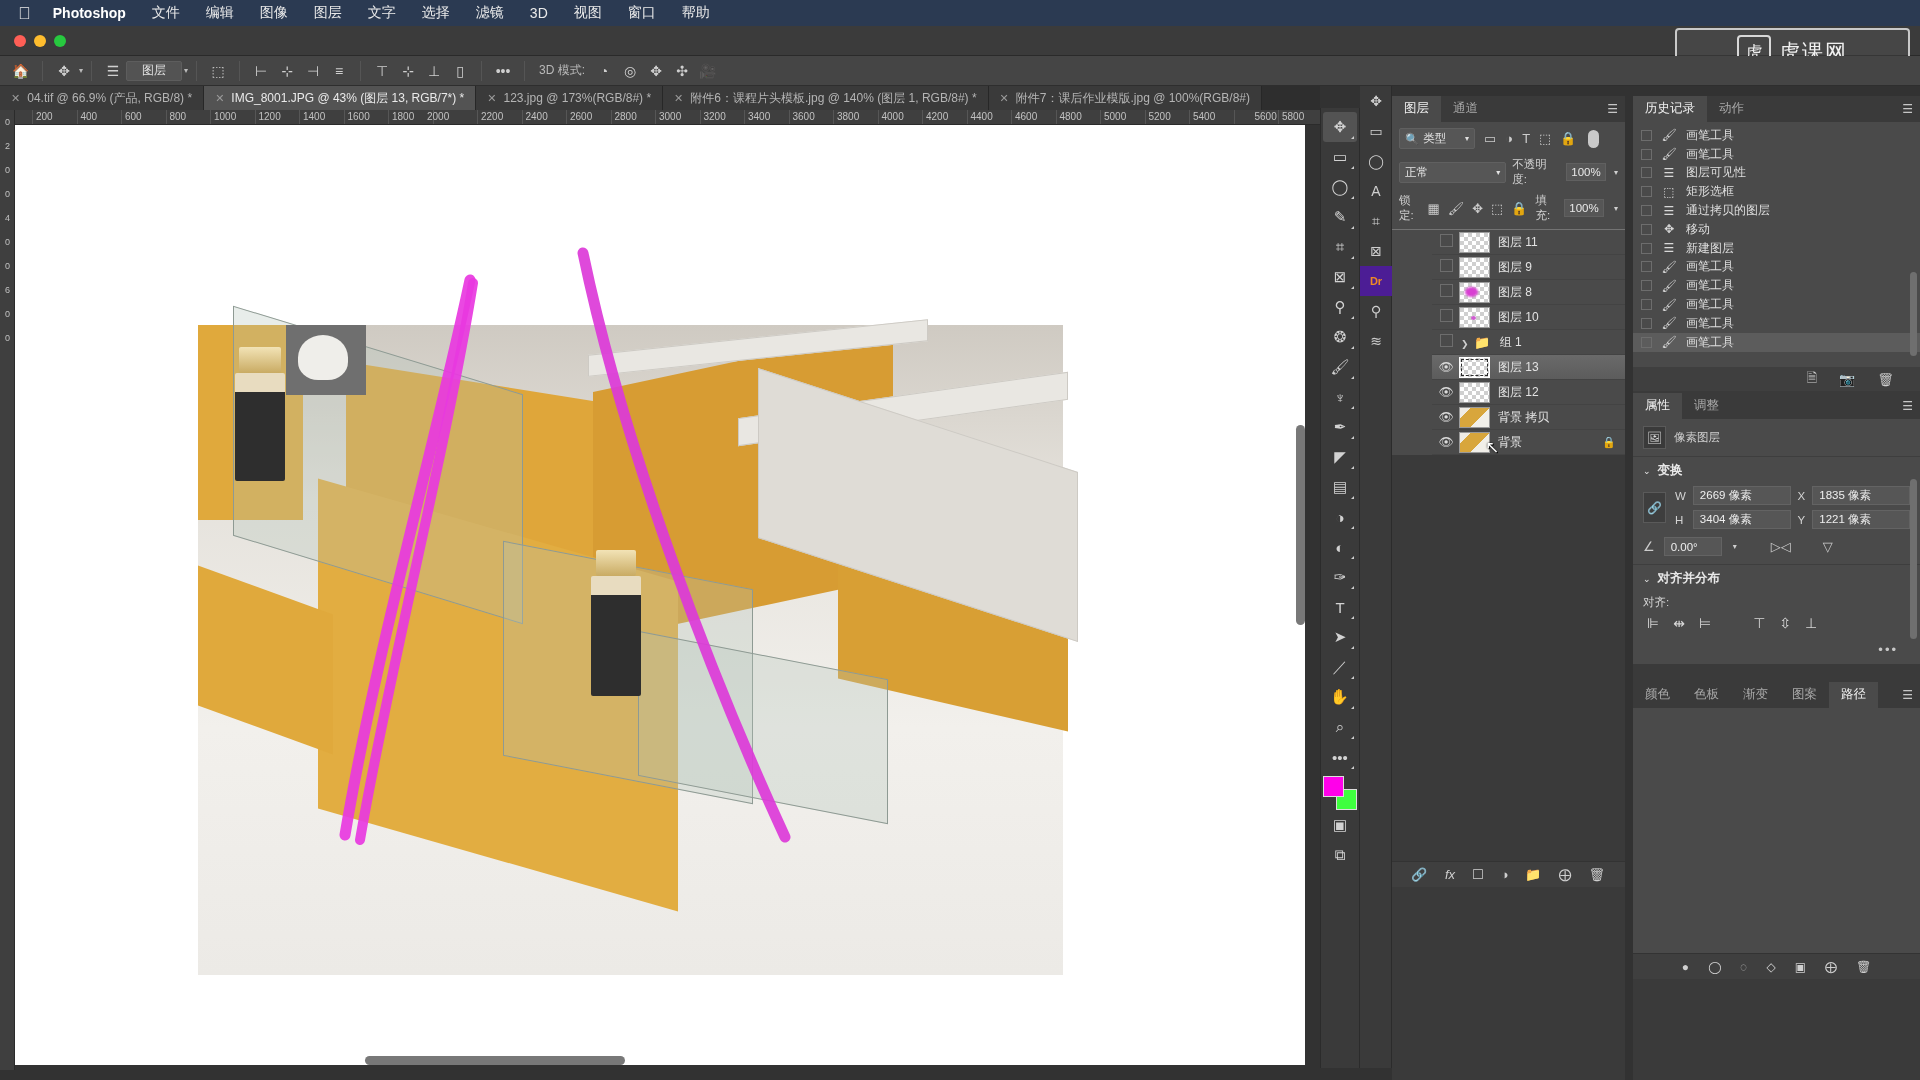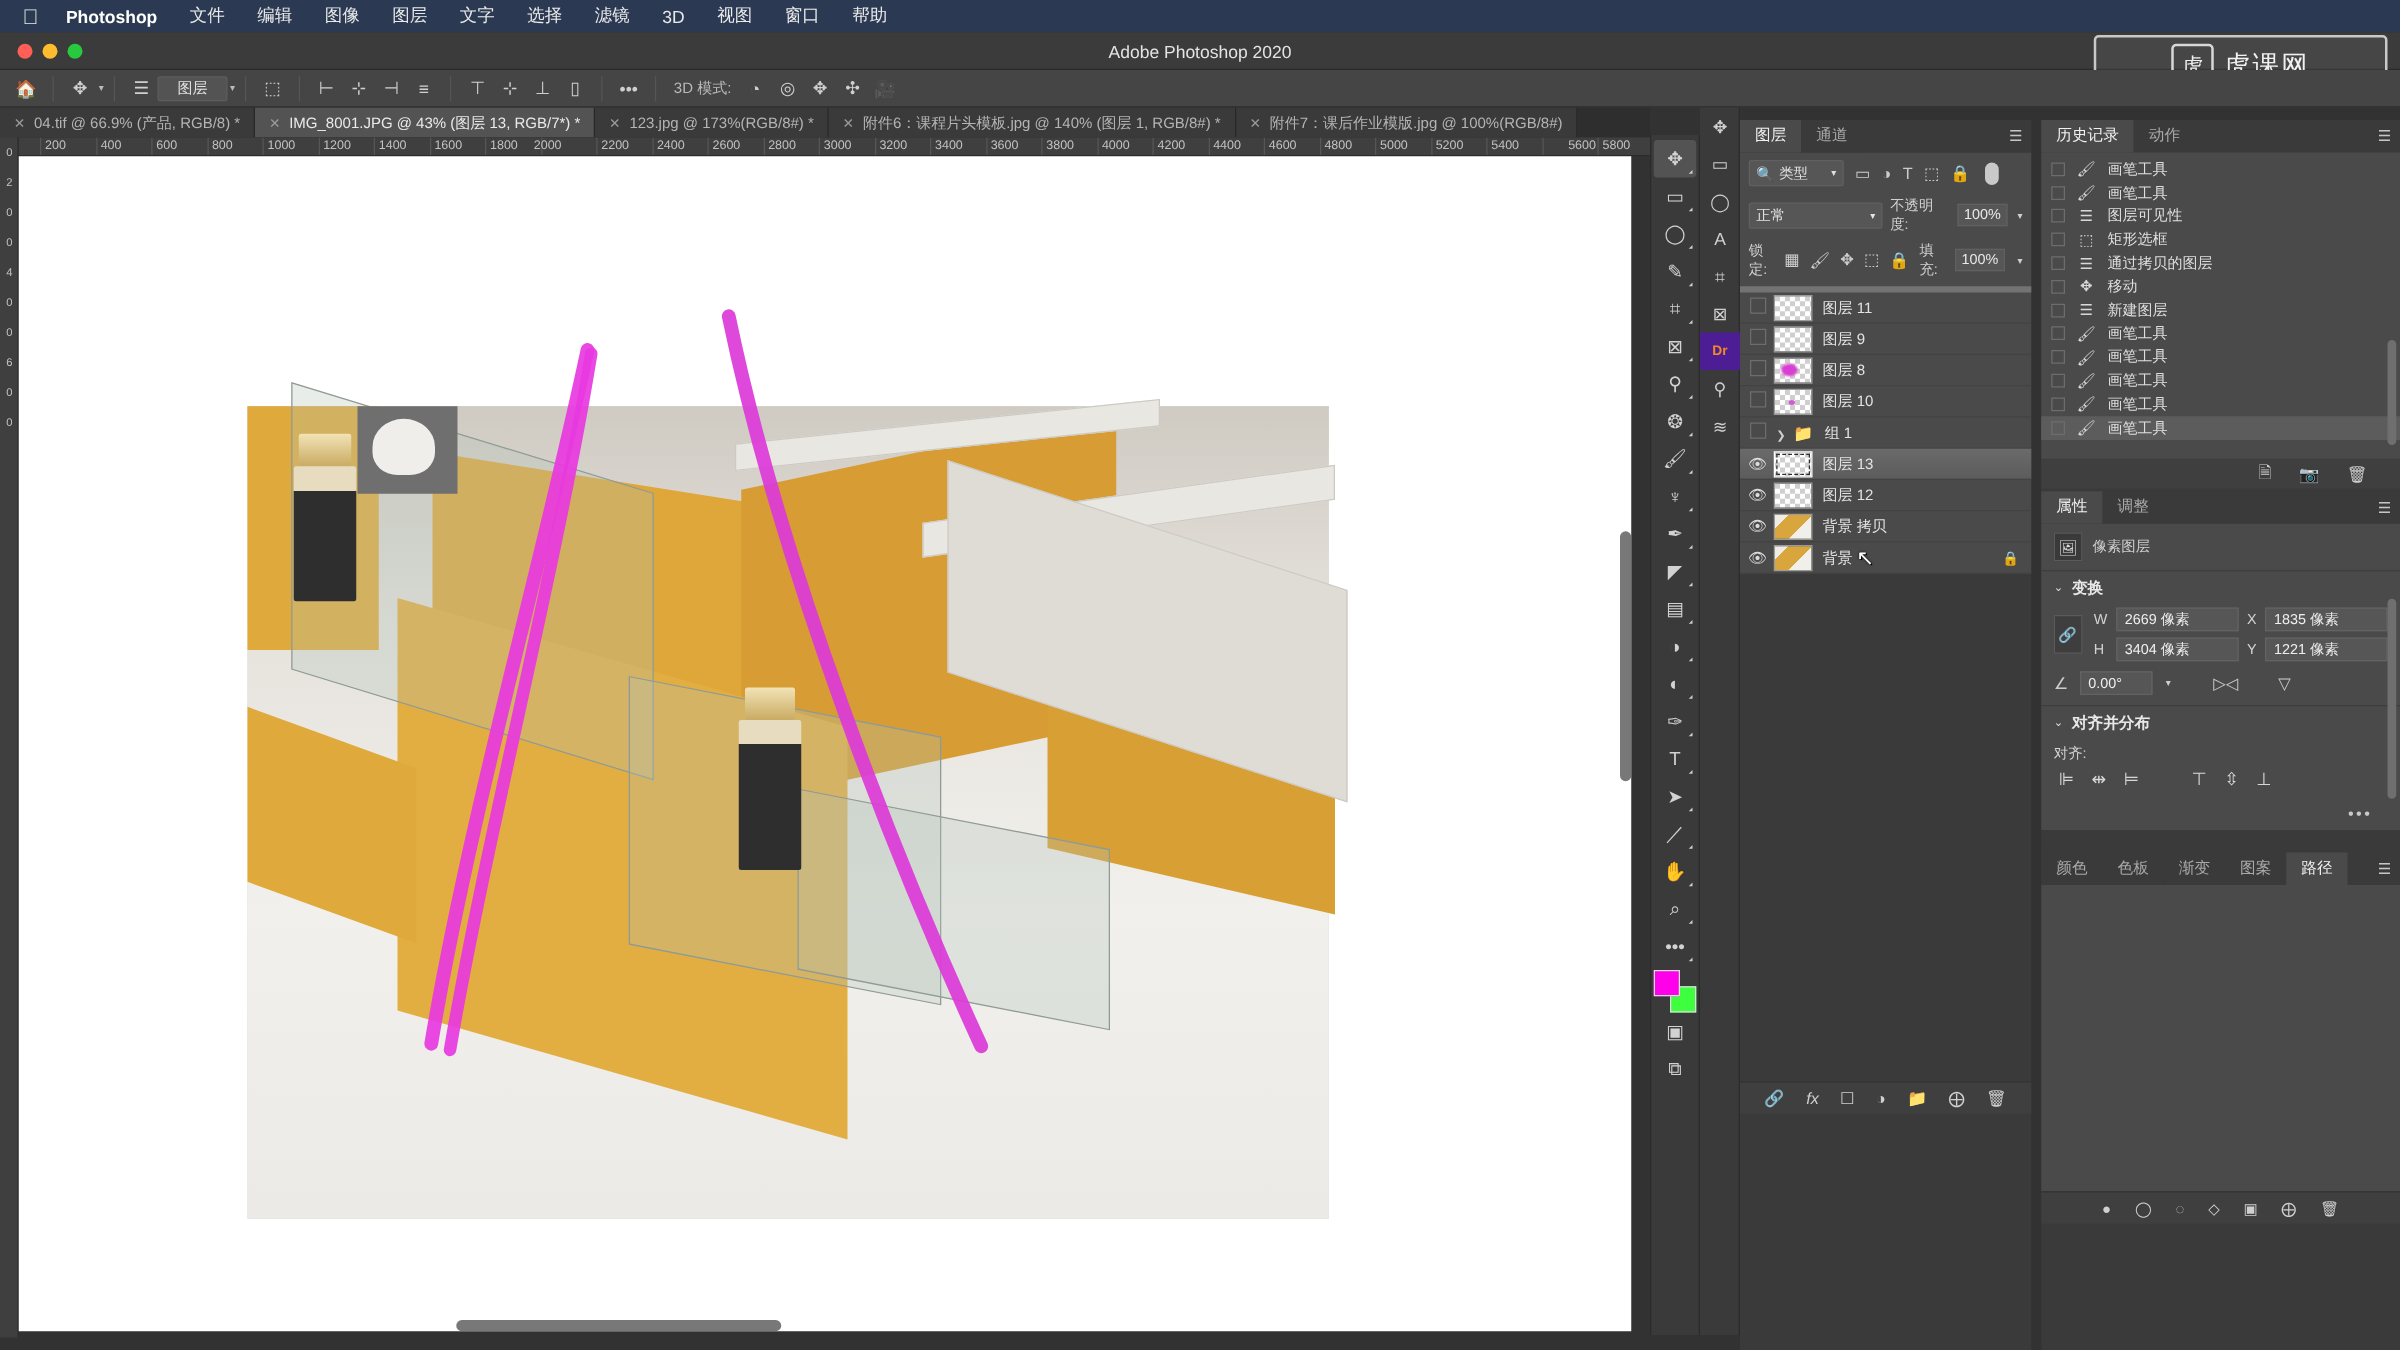--- a/index.html
+++ b/index.html
@@ -177,21 +177,21 @@
   .blendrow{ display:flex;align-items:center;gap:6px; padding:2px 7px 5px; }
   .blendsel{ width:110px;height:21px;background:#565656;border:1px solid #606060;border-radius:2px;
     display:flex;align-items:center;padding:0 5px; font-size:11.5px;color:#e4e4e4;}
   .blendsel .cv{margin-left:auto;font-size:8px;}
   .lab{ font-size:11.5px;color:#d0d0d0; }
   .numbox{ height:18px; min-width:40px; background:#565656;border:1px solid #606060;
     font-size:11.5px;color:#e8e8e8;display:flex;align-items:center;justify-content:center;}
   .stepv{ font-size:8px;color:#cfcfcf;margin-left:2px;}
 
   .lockrow{ display:flex;align-items:center;gap:8px; padding:1px 7px 6px; }
-  .layerlist{ border-top:5px solid #737373; }
+  .layerlist{ border-top:1px solid #737373;padding-left:40px; }
   .layerrow{
     display:flex; align-items:center; height:25px; border-bottom:1px solid #434343;
     padding-left:3px; gap:0;
   }
   .layerrow.active{ background:linear-gradient(180deg,#6a6a6a,#5c5c5c); }
   .eyecell{ width:22px; text-align:center; font-size:12px; color:#dcdcdc;}
   .eyebox{ width:13px;height:13px;border:1px solid #6d6d6d; display:inline-block;}
   .thumb{
     width:31px;height:21px;border:1px solid #9a9a9a; margin:0 8px 0 2px; background:
       repeating-conic-gradient(#ffffff 0 25%, #cfcfcf 0 50%) 0 0/8px 8px;
@@ -268,21 +268,20 @@
     <span class="mi">窗口</span>
     <span class="mi">帮助</span>
   </div>
 
   <div class="titlebar">
     <div class="traffic">
       <span class="dot r"></span>
       <span class="dot y"></span>
       <span class="dot g"></span>
     </div>
-    <div class="wintitle">Adobe Photoshop 2020</div>
     <div class="hkbrand">
       <div class="logo">虎</div>
       <div class="btext">虎课网</div>
     </div>
   </div>
 
   <div class="optbar">
     <div class="obtn">🏠</div>
     <div class="osep"></div>
     <div class="obtn">✥</div>

